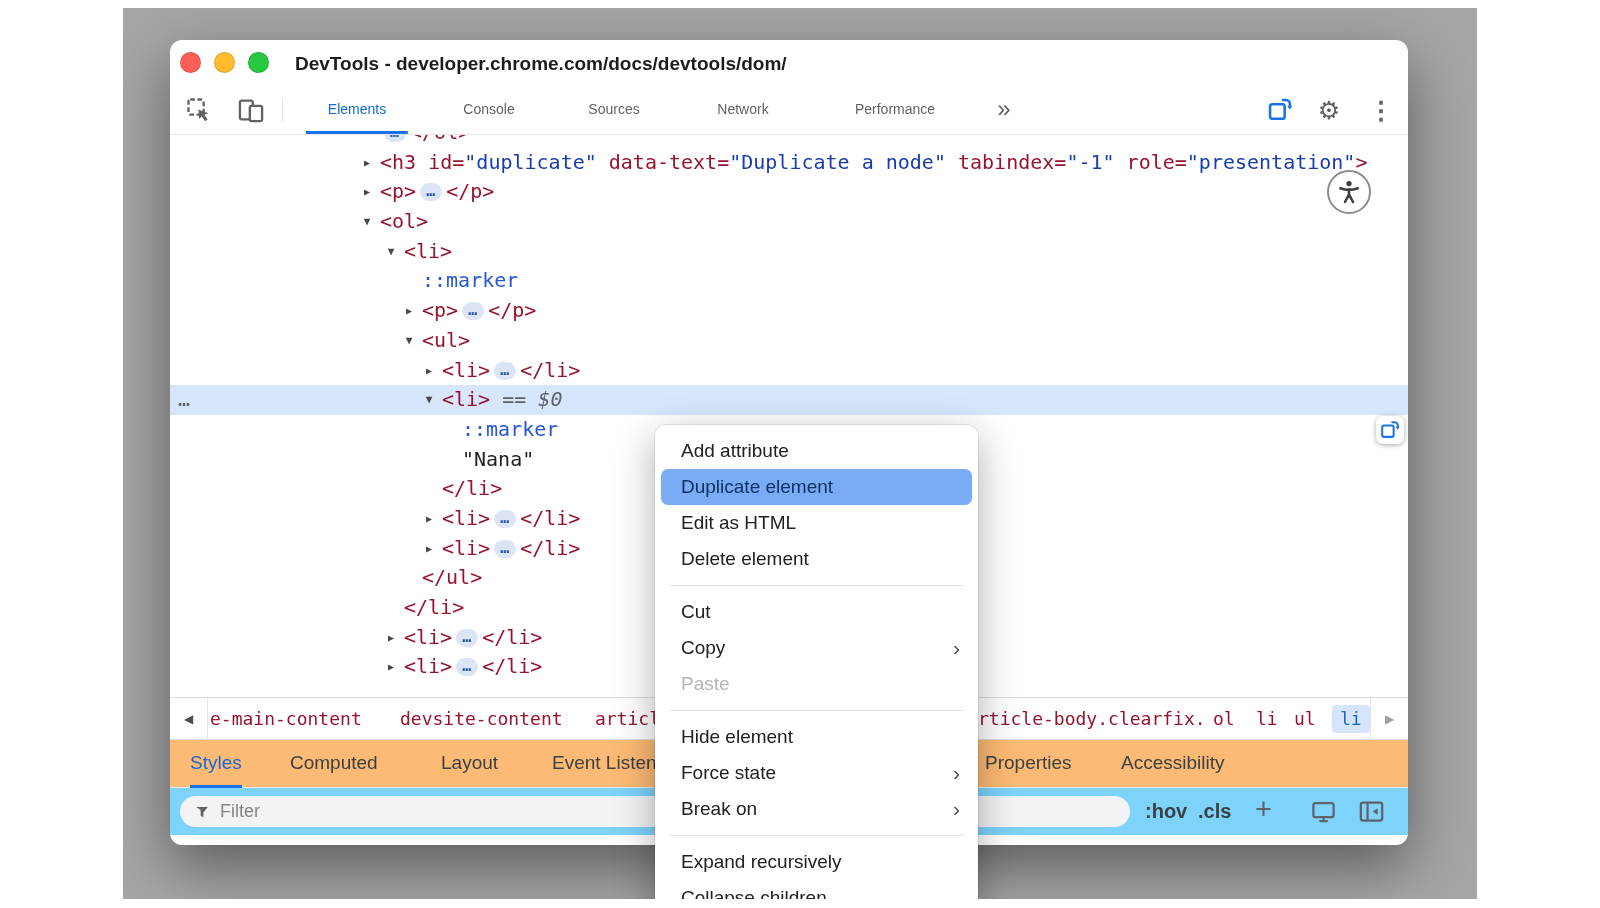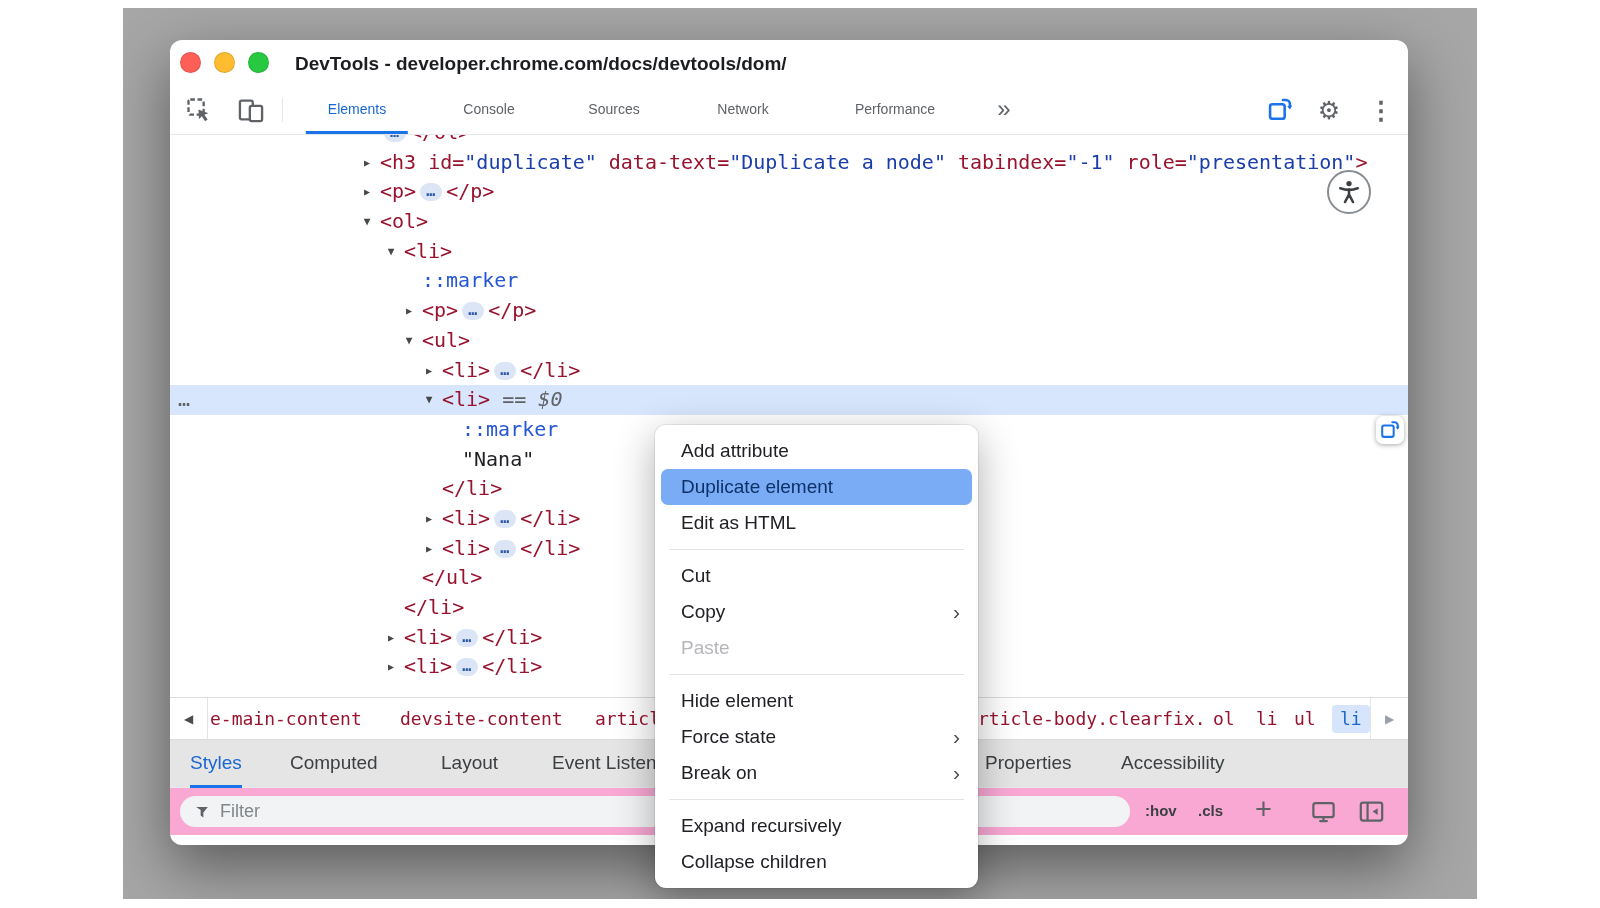--- a/index.html
+++ b/index.html
@@ -59,31 +59,31 @@
               border-top:1px solid #dadcdf; border-bottom:1px solid #dadcdf;
               font-family:"DejaVu Sans Mono", monospace; font-size:18px; }
   .crumb-btn { position:absolute; top:0; width:38px; height:100%; display:flex; align-items:center; justify-content:center;
                font-size:12px; background:#fff; border:none; }
   .crumb-btn.left { left:0; border-right:1px solid #e2e4e7; color:#4a4d51; }
   .crumb-btn.right { right:0; border-left:1px solid #e2e4e7; color:#9aa0a6; }
   .crumb { position:absolute; top:0; line-height:41px; color:#97132e; white-space:nowrap; cursor:default; }
   .crumb.selected { background:#d7e5fc; color:#1967d2; height:28px; line-height:28px; top:7px; padding:0 8px; border-radius:4px; }
 
   
-  .paneltabs { position:absolute; left:0; top:700px; width:100%; height:48px; background:#e5e5e5; border-bottom:1px solid #e8eaed;padding-left:20px; }
+  .paneltabs { position:absolute; left:0; top:700px; width:100%; height:48px; background:#fdba74; border-bottom:1px solid #e8eaed;padding-left:20px; }
   .ptab { position:absolute; top:0; height:48px; line-height:46px; font-size:19px; color:#3c4043; white-space:nowrap; cursor:default; }
   .ptab.active { color:#1967d2; border-bottom:3px solid #1a73e8; }
 
   
-  .filterbar { position:absolute; left:0; top:748px; width:100%; height:47px; background:#f9a8d4; }
+  .filterbar { position:absolute; left:0; top:748px; width:100%; height:47px; background:#7dd3fc; }
   .filterfield { position:absolute; left:10px; top:8px; width:950px; height:31px; background:#f1f3f4; border-radius:16px;
                  display:flex; align-items:center; padding:0 13px; gap:9px; }
   .filterfield svg { width:18px; height:18px; color:#5f6368; flex:0 0 auto; }
   .filter-ph { font-size:18px; color:#80868b; }
-  .fb-txt { position:absolute; top:0; line-height:46px; font-size:15px; font-weight:600; color:#3c4043; }
+  .fb-txt { position:absolute; top:0; line-height:46px; font-size:20px; font-weight:600; color:#3c4043; }
   .fb-plus { position:absolute; top:0; line-height:43px; font-size:29px; font-weight:400; color:#5f6368; }
   .fb-icon { position:absolute; top:10px; width:27px; height:27px; color:#5f6368; }
   .fb-icon svg { width:100%; height:100%; }
 
   
   .menu { position:absolute; left:532px; top:417px; width:323px; background:#fff; border-radius:11px;
           box-shadow:0 12px 40px rgba(0,0,0,.32), 0 0 0 1px rgba(0,0,0,.07);
           padding:8px 0; z-index:5; font-size:19px; color:#202126; }
   .mi { position:relative; height:36px; line-height:36px; padding:0 26px; white-space:nowrap; }
   .mi.hl { background:#7aacf6; color:#0e3168; margin:0 6px; padding:0 20px; border-radius:7px; }
@@ -229,20 +229,21 @@
             </svg>
         </span>
       </div>
 
     </div>
 
     <div class="menu" id="context-menu">
         <div class="mi"><span>Add attribute</span></div>
         <div class="mi hl"><span>Duplicate element</span></div>
         <div class="mi"><span>Edit as HTML</span></div>
+        <div class="mi"><span>Delete element</span></div>
         <div class="mdiv"></div>
         <div class="mi"><span>Cut</span></div>
         <div class="mi"><span>Copy</span><span class="chev">›</span></div>
         <div class="mi dis"><span>Paste</span></div>
         <div class="mdiv"></div>
         <div class="mi"><span>Hide element</span></div>
         <div class="mi"><span>Force state</span><span class="chev">›</span></div>
         <div class="mi"><span>Break on</span><span class="chev">›</span></div>
         <div class="mdiv"></div>
         <div class="mi"><span>Expand recursively</span></div>

